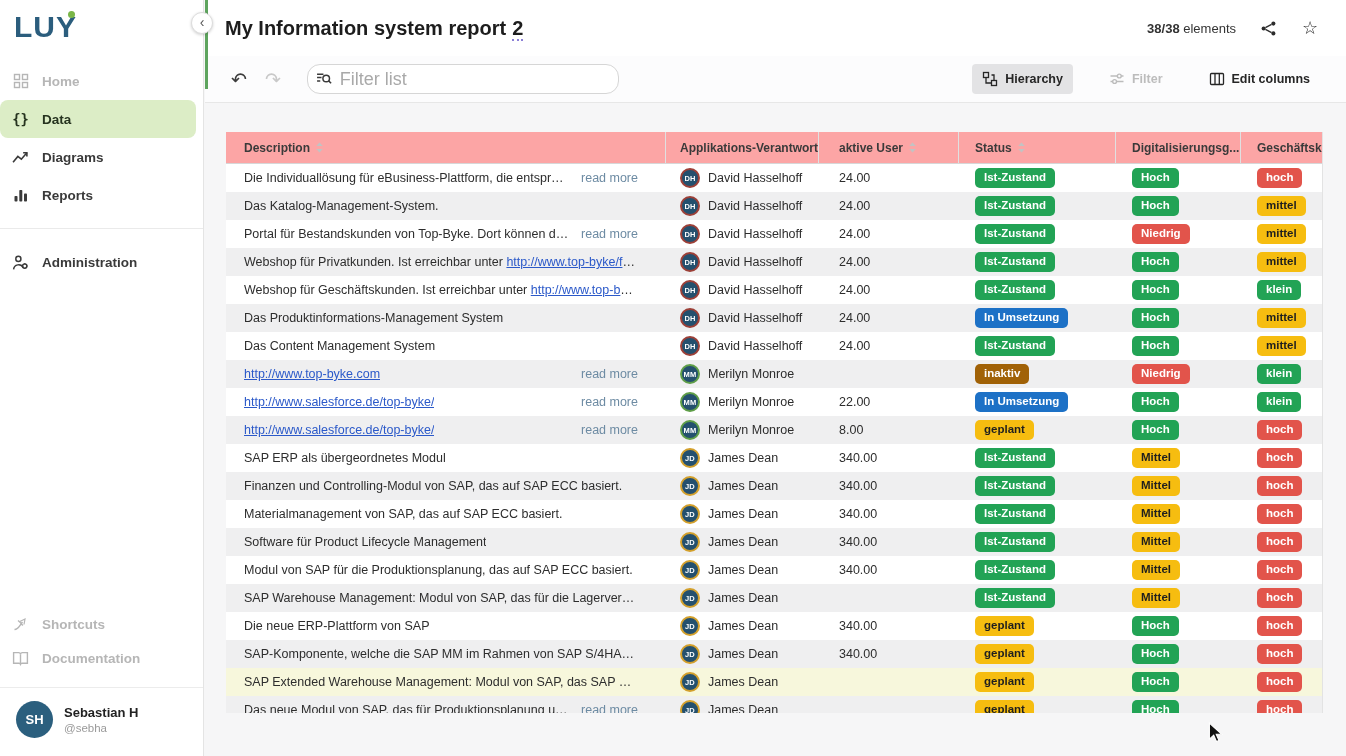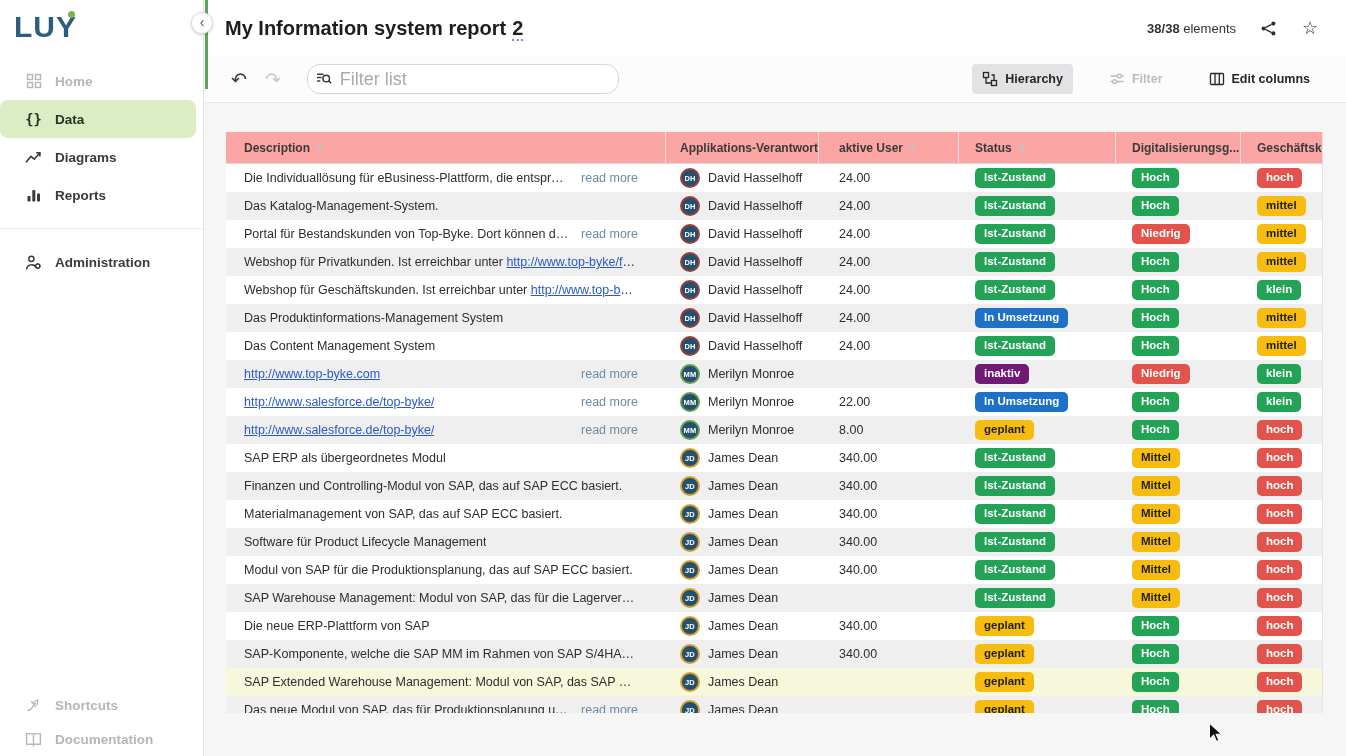--- a/index.html
+++ b/index.html
@@ -8,21 +8,21 @@
     width:1346px; height:756px; overflow:hidden; position:relative;
     font-family:"Liberation Sans", sans-serif; background:#f6f6f7; color:#2e2e2e;
   }
   
   .sidebar { position:absolute; left:0; top:0; width:204px; height:756px; background:#fff;
              border-right:1px solid #e4e4e4; z-index:2; }
   .logo { padding:10px 0 0 14px; font-size:30px; font-weight:700; color:#2b5d7d;
           letter-spacing:1px; position:relative; width:90px; }
   .logo .dot { position:absolute; left:68px; top:11px; width:7px; height:7px; border-radius:50%; background:#7ab648; }
   .nav { margin-top:18px; }
-  .nav-item { height:38px; display:flex; align-items:center; gap:13px; padding-left:25px;
+  .nav-item { height:38px; display:flex; align-items:center; gap:13px; padding-left:12px;
               font-size:13.5px; font-weight:700; color:#3a3a3a; cursor:pointer; }
   .nav-item .icon { width:17px; height:17px; display:flex; align-items:center; justify-content:center; flex:none; }
   .nav-item.disabled { color:#b6b6b6; }
   .nav-item.active { background:#dcedc6; border-radius:8px; width:196px; color:#26331f; }
   .nav-divider { border:none; border-top:1px solid #eaeaea; margin:14px 0; }
   .sidebar-bottom { position:absolute; bottom:0; left:0; width:100%; }
   .sidebar-bottom .nav-item { height:34px; }
   .user-card { border-top:1px solid #ececec; margin-top:12px; padding:13px 16px 18px 16px;
                display:flex; gap:11px; align-items:center; }
   .user-avatar { width:37px; height:37px; border-radius:50%; background:#2b5f7e; color:#fff;
@@ -165,20 +165,27 @@
         <div class="nav-item disabled">
           <span class="icon">
             <svg width="17" height="17" viewBox="0 0 16 16" fill="none" stroke="currentColor" stroke-width="1.3">
               <path d="M1.5 2.5 H6.5 A1.8 1.8 0 0 1 8 4 A1.8 1.8 0 0 1 9.5 2.5 H14.5 V12.5 H9.3 A1.6 1.6 0 0 0 8 13.5 A1.6 1.6 0 0 0 6.7 12.5 H1.5 Z"></path>
               <path d="M8 4 V13"></path>
             </svg>
           </span>
           <span>Documentation</span>
         </div>
       </div>
+    <div class="user-card">
+      <div class="user-avatar">SH</div>
+      <div>
+        <div class="user-name">Sebastian H</div>
+        <div class="user-handle">@sebha</div>
+      </div>
+    </div>
   </div>
 </aside>
 <div class="collapse-btn">
     <span>‹</span>
   </div>
 <div class="accent-line"></div>
 
 <main class="content">
   <header class="page-header">
     <h1 class="page-title" style="margin:0;font-size:20px;">
@@ -421,21 +428,21 @@
           <div class="td w-desc">
             <span class="desc-text"><a href="#">http://www.top-byke.com</a></span>
             <span class="read-more">read more</span>
           </div>
           <div class="td w-owner">
             <span class="avatar" style="border-color: rgb(95, 158, 72);">MM</span>
             <span>Merilyn Monroe</span>
           </div>
           <div class="td w-users"></div>
           <div class="td w-status">
-            <span class="badge" style="background: #701a75; color: rgb(255, 255, 255);">inaktiv</span>
+            <span class="badge" style="background: #a16207; color: rgb(255, 255, 255);">inaktiv</span>
           </div>
           <div class="td w-digi">
             <span class="badge" style="background: rgb(226, 84, 75); color: rgb(255, 255, 255);">Niedrig</span>
           </div>
           <div class="td w-krit">
             <span class="badge" style="background: rgb(34, 163, 85); color: rgb(255, 255, 255);">klein</span>
           </div>
         </div>
         <div class="tr">
           <div class="td w-desc">

